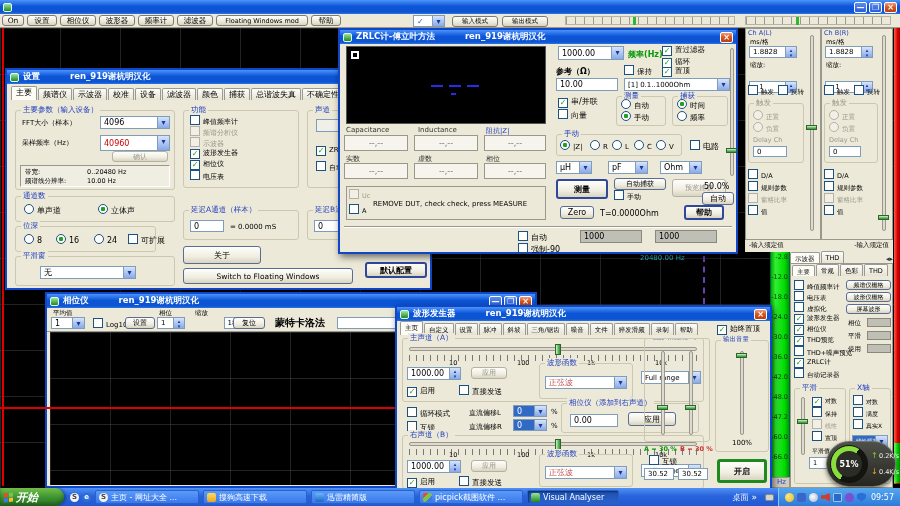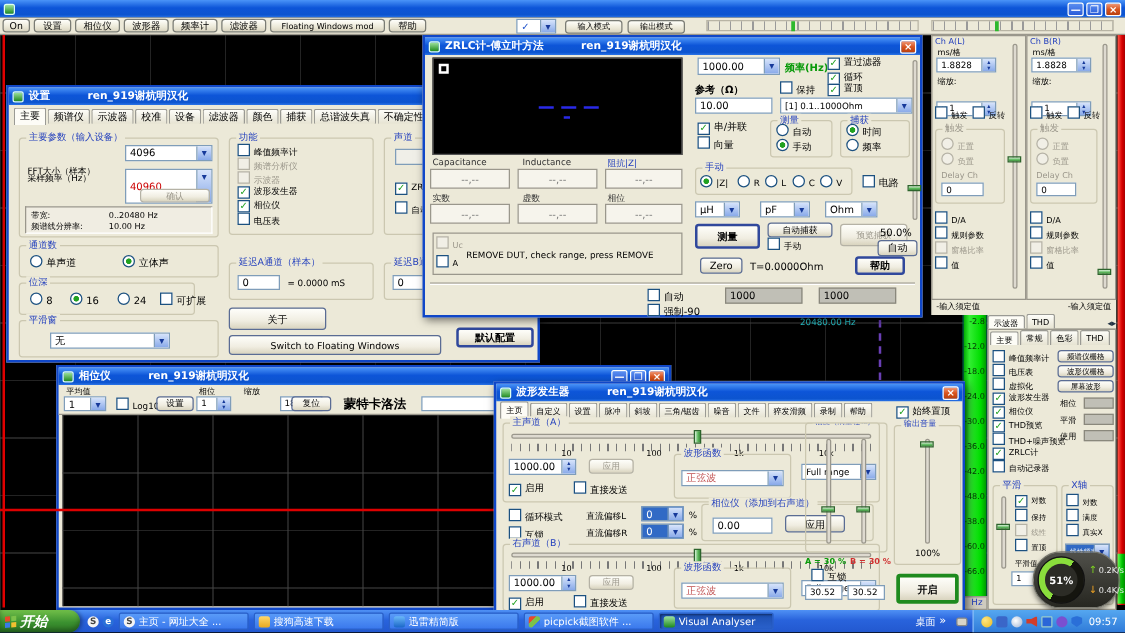--- a/index.html
+++ b/index.html
@@ -41,21 +41,21 @@
   margin-right:3px;vertical-align:-1px;font-size:8px;line-height:8px;text-align:center;color:#21a121}
 .cb.on::before{content:"✓"}
 .rb::before{content:"";display:inline-block;width:8px;height:8px;border:1px solid #1c5180;border-radius:50%;
   background:#fff;margin-right:3px;vertical-align:-1px}
 .rb.on::before{background:radial-gradient(circle at 50% 50%,#21a121 0 2px,#fff 2.5px)}
 .cb.dis,.rb.dis{color:#9b978b}
 .cb.dis::before,.rb.dis::before{border-color:#b5b2a5;background:#f1efe6}
 .grp{position:absolute;border:1px solid #cbc7b0;border-radius:3px}
 .gl{position:absolute;top:-6px;left:5px;background:#ece9d8;padding:0 2px;font-size:7.5px;color:#2440bd;white-space:nowrap}
 .grp.dis .gl{color:#9b978b}
-.tabs{position:absolute;display:flex;align-items:center}
+.tabs{position:absolute;display:flex;align-items:flex-end}
 .tab{border:1px solid #9a9a94;border-bottom:none;border-radius:2px 2px 0 0;background:linear-gradient(#fdfdf9,#e6e3d2);
   padding:1px 4px;font-size:8px;margin-right:1px;height:12px;line-height:10px;white-space:nowrap}
 .tab.on{background:#fdfcf6;height:14px}
 .vt{position:absolute;width:4px;background:#dedad0;border:1px solid #9a978c;border-radius:2px}
 .vh{position:absolute;width:11px;height:5px;background:linear-gradient(#d8f0d8,#5cb85c 60%,#3f8f3f);border:1px solid #2c642c}
 .ht{position:absolute;height:4px;background:#dedad0;border:1px solid #9a978c;border-radius:2px}
 .hh{position:absolute;width:6px;height:11px;background:linear-gradient(90deg,#d8f0d8,#5cb85c 60%,#3f8f3f);border:1px solid #2c642c}
 .ticks{position:absolute;height:6px;background-image:repeating-linear-gradient(90deg,#777 0 1px,transparent 1px 7px)}
 .vbox{position:absolute;border:1px solid #9a978c;background:#f6f4ec;color:#777;font-size:8px;
   display:flex;align-items:center;justify-content:center}
@@ -84,21 +84,21 @@
 
 <div class="abs" style="left:770px;top:245px;width:20px;height:233px;background:linear-gradient(90deg,#0a0,#33ee33 25%,#00dd00 75%,#090);border:1px solid #064">
   <span class="mtick" style="top:8px">-2.8</span>
   <span class="mtick" style="top:28px">-12.0</span>
   <span class="mtick" style="top:48px">-18.0</span>
   <span class="mtick" style="top:68px">-24.0</span>
   <span class="mtick" style="top:88px">-30.0</span>
   <span class="mtick" style="top:108px">-36.0</span>
   <span class="mtick" style="top:128px">-42.0</span>
   <span class="mtick" style="top:148px">-48.0</span>
-  <span class="mtick" style="top:168px">-38.0</span>
+  <span class="mtick" style="top:168px">-47.2</span>
   <span class="mtick" style="top:188px">-60.0</span>
   <span class="mtick" style="top:208px">-66.0</span>
 </div>
 <div class="abs" style="left:745px;top:477px;width:45px;height:11px;background:#cfcbbf;border:1px solid #9a978c;color:#2440bd;font-size:7px;text-align:right;padding-right:3px;line-height:9px">Hz</div>
 
 <div class="abs" style="left:745px;top:28px;width:76px;height:212px;background:#ece9d8;border:1px solid #9a978c">
   <span class="lbl" style="left:2px;top:0;color:#2440bd;font-size:6.5px">Ch A(L)</span>
   <span class="lbl t65" style="left:4px;top:9px">ms/格</span>
   <span class="inp spin" style="left:3px;top:17px;width:48px;height:12px;font-size:7px">1.8828</span>
   <span class="lbl t65" style="left:4px;top:32px">缩放:</span>
@@ -212,24 +212,24 @@
     <span class="tab">校准</span>
     <span class="tab">设备</span>
     <span class="tab">滤波器</span>
     <span class="tab">颜色</span>
     <span class="tab">捕获</span>
     <span class="tab">总谐波失真</span>
     <span class="tab">不确定性</span>
   </div>
   <div class="grp" style="left:8px;top:40px;width:160px;height:80px">
     <span class="gl">主要参数（输入设备）</span>
-    <span class="lbl t7" style="left:6px;top:21px">FFT大小（样本）</span>
+    <span class="lbl t7" style="left:6px;top:7px">FFT大小（样本）</span>
     <span class="combo" style="position:absolute;left:84px;top:5px;width:70px;height:13px">4096</span>
     <span class="lbl t7" style="left:6px;top:27px">采样频率（Hz）</span>
-    <span class="combo" style="position:absolute;left:84px;top:24px;width:70px;height:28px;color:#c00">40960</span>
+    <span class="combo" style="position:absolute;left:84px;top:24px;width:70px;height:16px;color:#c00">40960</span>
     <span class="btn dis" style="left:96px;top:40px;width:56px;height:11px;font-size:7px">确认</span>
     <div class="sunk" style="left:4px;top:54px;width:150px;height:22px">
       <span class="lbl t65" style="left:4px;top:2px">带宽:</span>
       <span class="lbl t65" style="left:66px;top:2px">0..20480 Hz</span>
       <span class="lbl t65" style="left:4px;top:11px">频谱线分辨率:</span>
       <span class="lbl t65" style="left:66px;top:11px">10.00 Hz</span>
     </div>
   </div>
   <div class="grp" style="left:8px;top:126px;width:160px;height:26px">
     <span class="gl">通道数</span>
@@ -301,21 +301,21 @@
   <div class="vbox" style="left:144px;top:105px;width:62px;height:16px">--,--</div>
   <span class="lbl t7" style="left:6px;top:124px;color:#333">实数</span>
   <span class="lbl t7" style="left:78px;top:124px;color:#333">虚数</span>
   <span class="lbl t7" style="left:146px;top:124px;color:#333">相位</span>
   <div class="vbox" style="left:4px;top:133px;width:64px;height:16px">--,--</div>
   <div class="vbox" style="left:74px;top:133px;width:64px;height:16px">--,--</div>
   <div class="vbox" style="left:144px;top:133px;width:62px;height:16px">--,--</div>
   <div class="abs" style="left:6px;top:156px;width:200px;height:34px;border:1px solid #9a978c">
     <span class="cb dis" style="left:2px;top:2px;font-size:6.5px">Uc</span>
     <span class="cb" style="left:2px;top:17px;font-size:6.5px">A</span>
-    <span class="lbl" style="left:26px;top:13px;font-size:7px">REMOVE DUT, check range, press REMOVE</span>
+    <span class="lbl" style="left:26px;top:13px;font-size:7px">REMOVE DUT, check check, press MEASURE</span>
   </div>
   <span class="combo" style="position:absolute;left:218px;top:16px;width:66px;height:14px">1000.00</span>
   <span class="lbl" style="left:288px;top:19px;color:#0a9a0a;font-weight:bold">频率(Hz)</span>
   <span class="cb on" style="left:322px;top:14px;font-size:7.5px">置过滤器</span>
   <span class="cb on" style="left:322px;top:26px;font-size:7.5px">循环</span>
   <span class="lbl" style="left:216px;top:36px;font-weight:bold">参考（Ω）</span>
   <span class="cb" style="left:284px;top:35px;font-size:7.5px">保持</span>
   <span class="cb on" style="left:322px;top:35px;font-size:7.5px">置顶</span>
   <span class="inp" style="left:216px;top:48px;width:62px;height:13px">10.00</span>
   <span class="combo" style="position:absolute;left:284px;top:48px;width:106px;height:13px;font-size:7px">[1] 0.1..1000Ohm</span>

